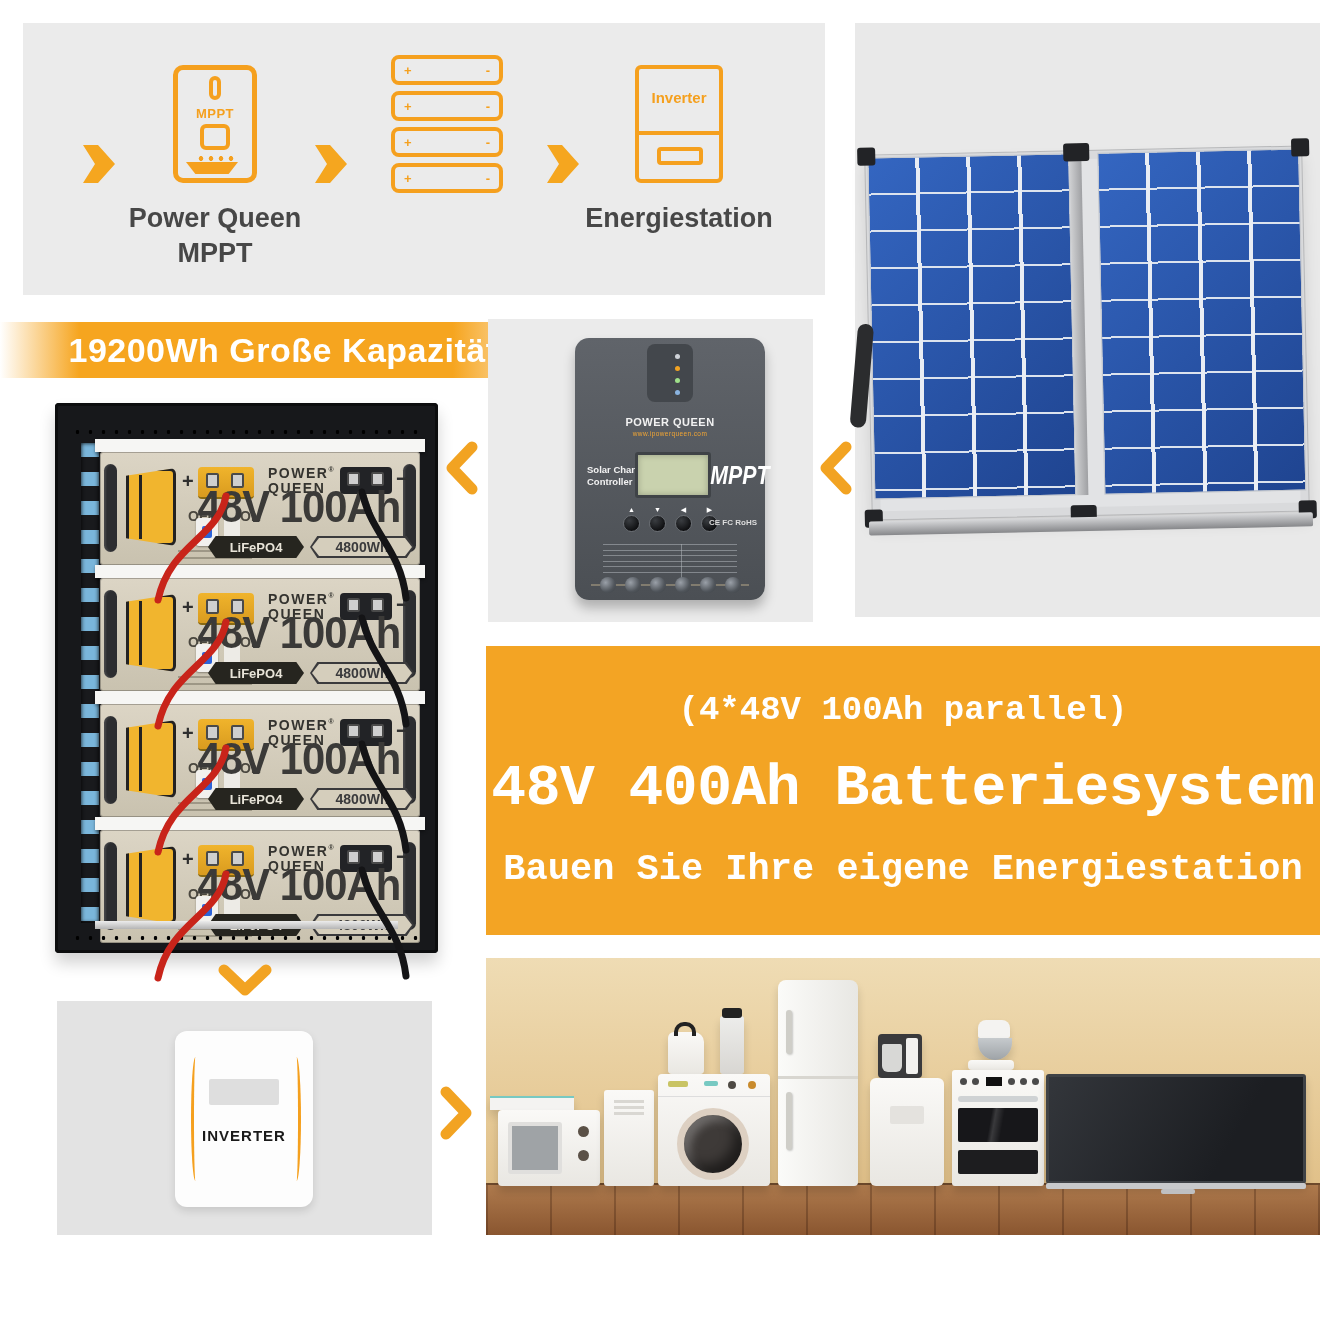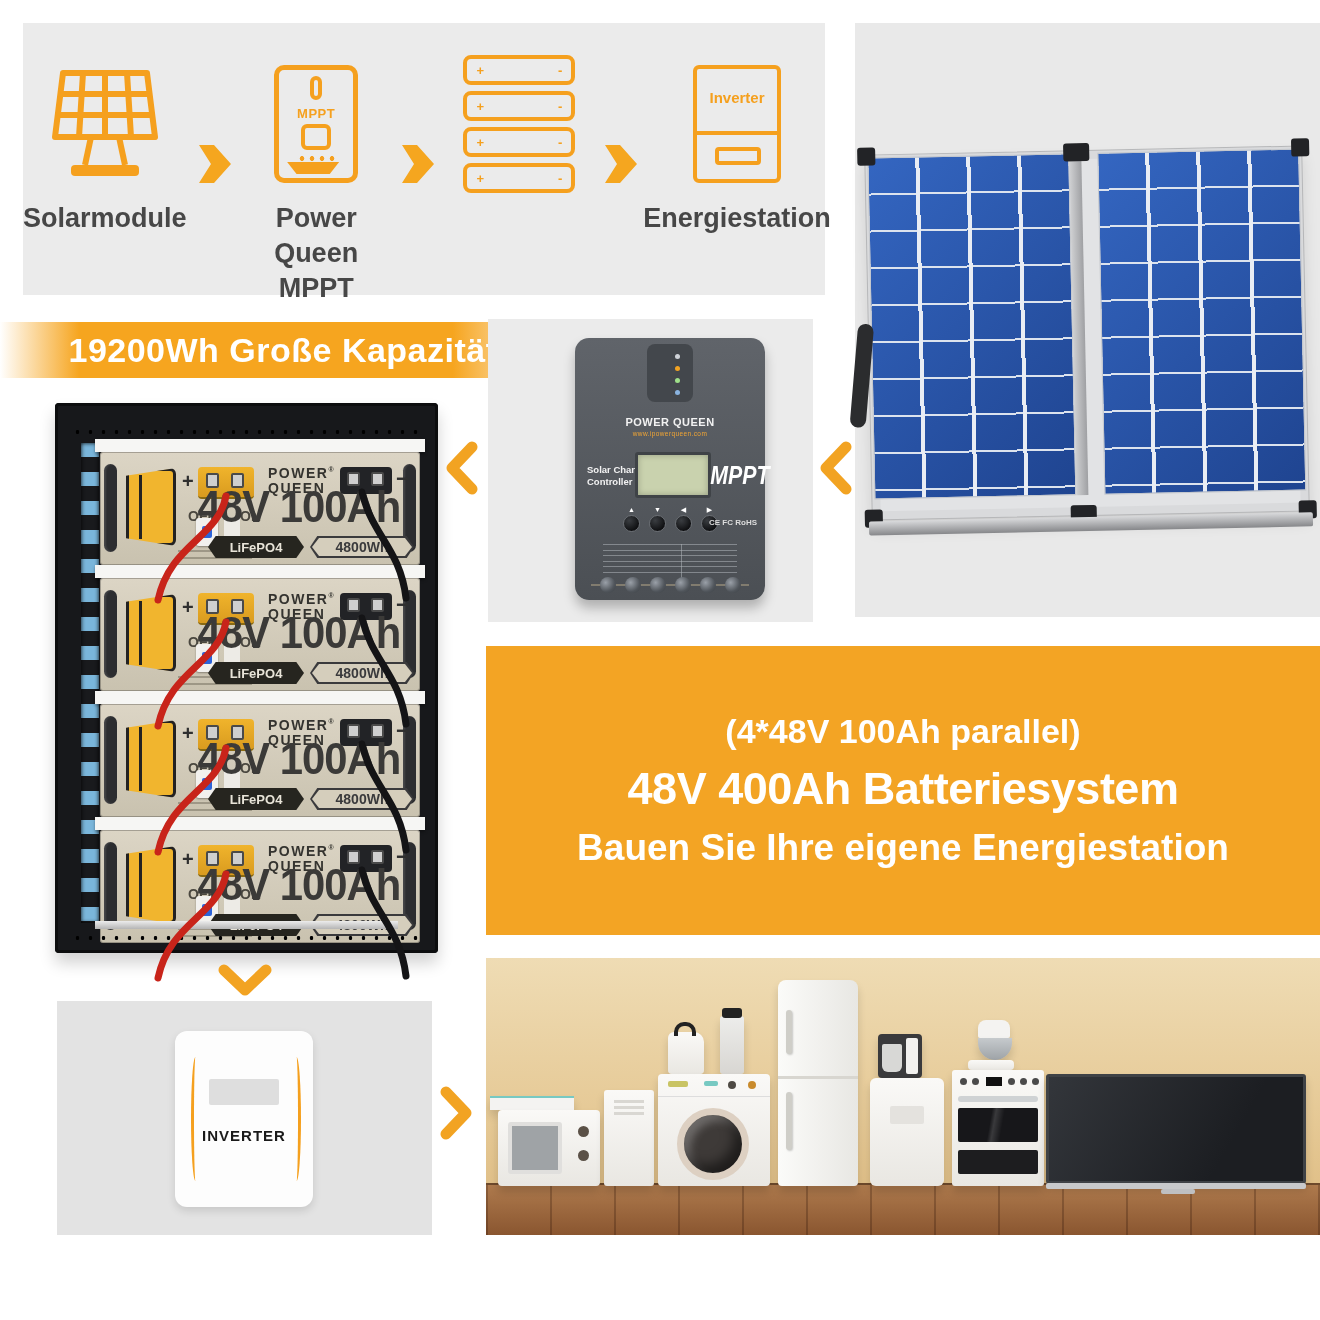--- a/index.html
+++ b/index.html
@@ -119,23 +119,23 @@
   .mdev .circ{width:17px;height:17px;border-radius:50%;background:radial-gradient(circle at 35% 30%,#3a3d41,#101113 70%);border:1px solid #6a6e73;box-sizing:border-box;}
   .mdev .cert{position:absolute;right:8px;top:180px;font-size:8px;font-weight:700;color:#DDD;}
   .mdev .spec{position:absolute;left:28px;top:206px;width:134px;height:34px;opacity:.8;
     background-image:repeating-linear-gradient(180deg,rgba(200,205,210,.55) 0 1px,transparent 1px 5.6px),
                      linear-gradient(90deg,transparent 58%,rgba(200,205,210,.55) 58%,rgba(200,205,210,.55) calc(58% + 1px),transparent calc(58% + 1px));}
   .mdev .contact{position:absolute;left:16px;top:246px;width:158px;height:2px;background:rgba(210,190,150,.4);}
   .mdev .terms{position:absolute;left:0;right:0;bottom:7px;display:flex;justify-content:center;gap:9px;}
   .mdev .terms i{width:16px;height:16px;border-radius:50%;background:radial-gradient(circle at 35% 35%,#9aa0a8,#50555b 60%,#3a3e43);}
   
   .hi-box{position:absolute;left:486px;top:646px;width:834px;height:289px;background:#F3A424;color:#fff;
-    display:flex;flex-direction:column;align-items:center;justify-content:center;gap:12px;text-align:center;}
+    display:flex;flex-direction:column;align-items:center;justify-content:center;gap:27px;text-align:center;font-family:Liberation Mono, monospace;}
   .hi-1{font-size:34px;font-weight:800;}
-  .hi-2{font-size:45px;font-weight:800;letter-spacing:-.5px;}
+  .hi-2{font-size:58px;font-weight:800;letter-spacing:-.5px;}
   .hi-3{font-size:37px;font-weight:700;}
   
   .inv-box{position:absolute;left:57px;top:1001px;width:375px;height:234px;background:#E3E3E3;}
   .inv-dev{position:absolute;left:118px;top:30px;width:138px;height:176px;background:#FDFDFD;border-radius:12px;box-shadow:0 4px 8px rgba(0,0,0,.12);}
   .inv-line{position:absolute;top:26px;width:6px;height:124px;border-left:3px solid #F5A01E;border-radius:100%;}
   .inv-line.l{left:16px;} .inv-line.r{right:12px;transform:scaleX(-1);}
   .inv-screen{position:absolute;left:34px;top:48px;width:70px;height:26px;background:#DEDEDE;border-radius:2px;}
   .inv-label{position:absolute;left:0;right:0;top:96px;text-align:center;font-size:15px;font-weight:700;color:#1a1a1a;letter-spacing:1px;}
   
   .scene{position:absolute;left:486px;top:958px;width:834px;height:277px;overflow:hidden;
@@ -192,41 +192,20 @@
   .footer{position:absolute;left:0;top:1252px;width:1320px;text-align:center;font-size:30px;font-weight:700;color:#7E7E7E;}
   svg{display:block;}
 </style>
 </head>
 <body>
 
 <div id="stage">
 
   <div class="flow-box">
 
-    <div class="flow-step">
-      <div class="flow-icon">
-        <svg width="120" height="122" viewBox="0 0 120 122">
-          <g fill="none" stroke="#F5A01E" stroke-width="6" stroke-linejoin="round">
-            <polygon points="18,10 102,10 110,74 10,74"></polygon>
-            <line x1="38" y1="10" x2="34" y2="74"></line>
-              <line x1="60" y1="10" x2="60" y2="74"></line>
-              <line x1="82" y1="10" x2="86" y2="74"></line>
-            <line x1="15" y1="31" x2="105" y2="31"></line>
-              <line x1="13" y1="52" x2="107" y2="52"></line>
-            <line x1="46" y1="74" x2="40" y2="102"></line>
-              <line x1="74" y1="74" x2="80" y2="102"></line>
-          </g>
-          <rect x="26" y="102" width="68" height="11" rx="4" fill="#F5A01E"></rect>
-        </svg>
-      </div>
-      <div class="flow-label">
-        <div>Solarmodule</div>
-          <div></div>
-      </div>
-    </div>
 
     <div class="flow-arrow">
       <svg width="36" height="42" viewBox="0 0 36 42">
           <path d="M2,2 L17,2 L34,21 L17,40 L2,40 L14,21 Z" fill="#F5A61F"></path>
         </svg>
     </div>
 
     <div class="flow-step">
       <div class="flow-icon">
         <div class="fi-mppt">

